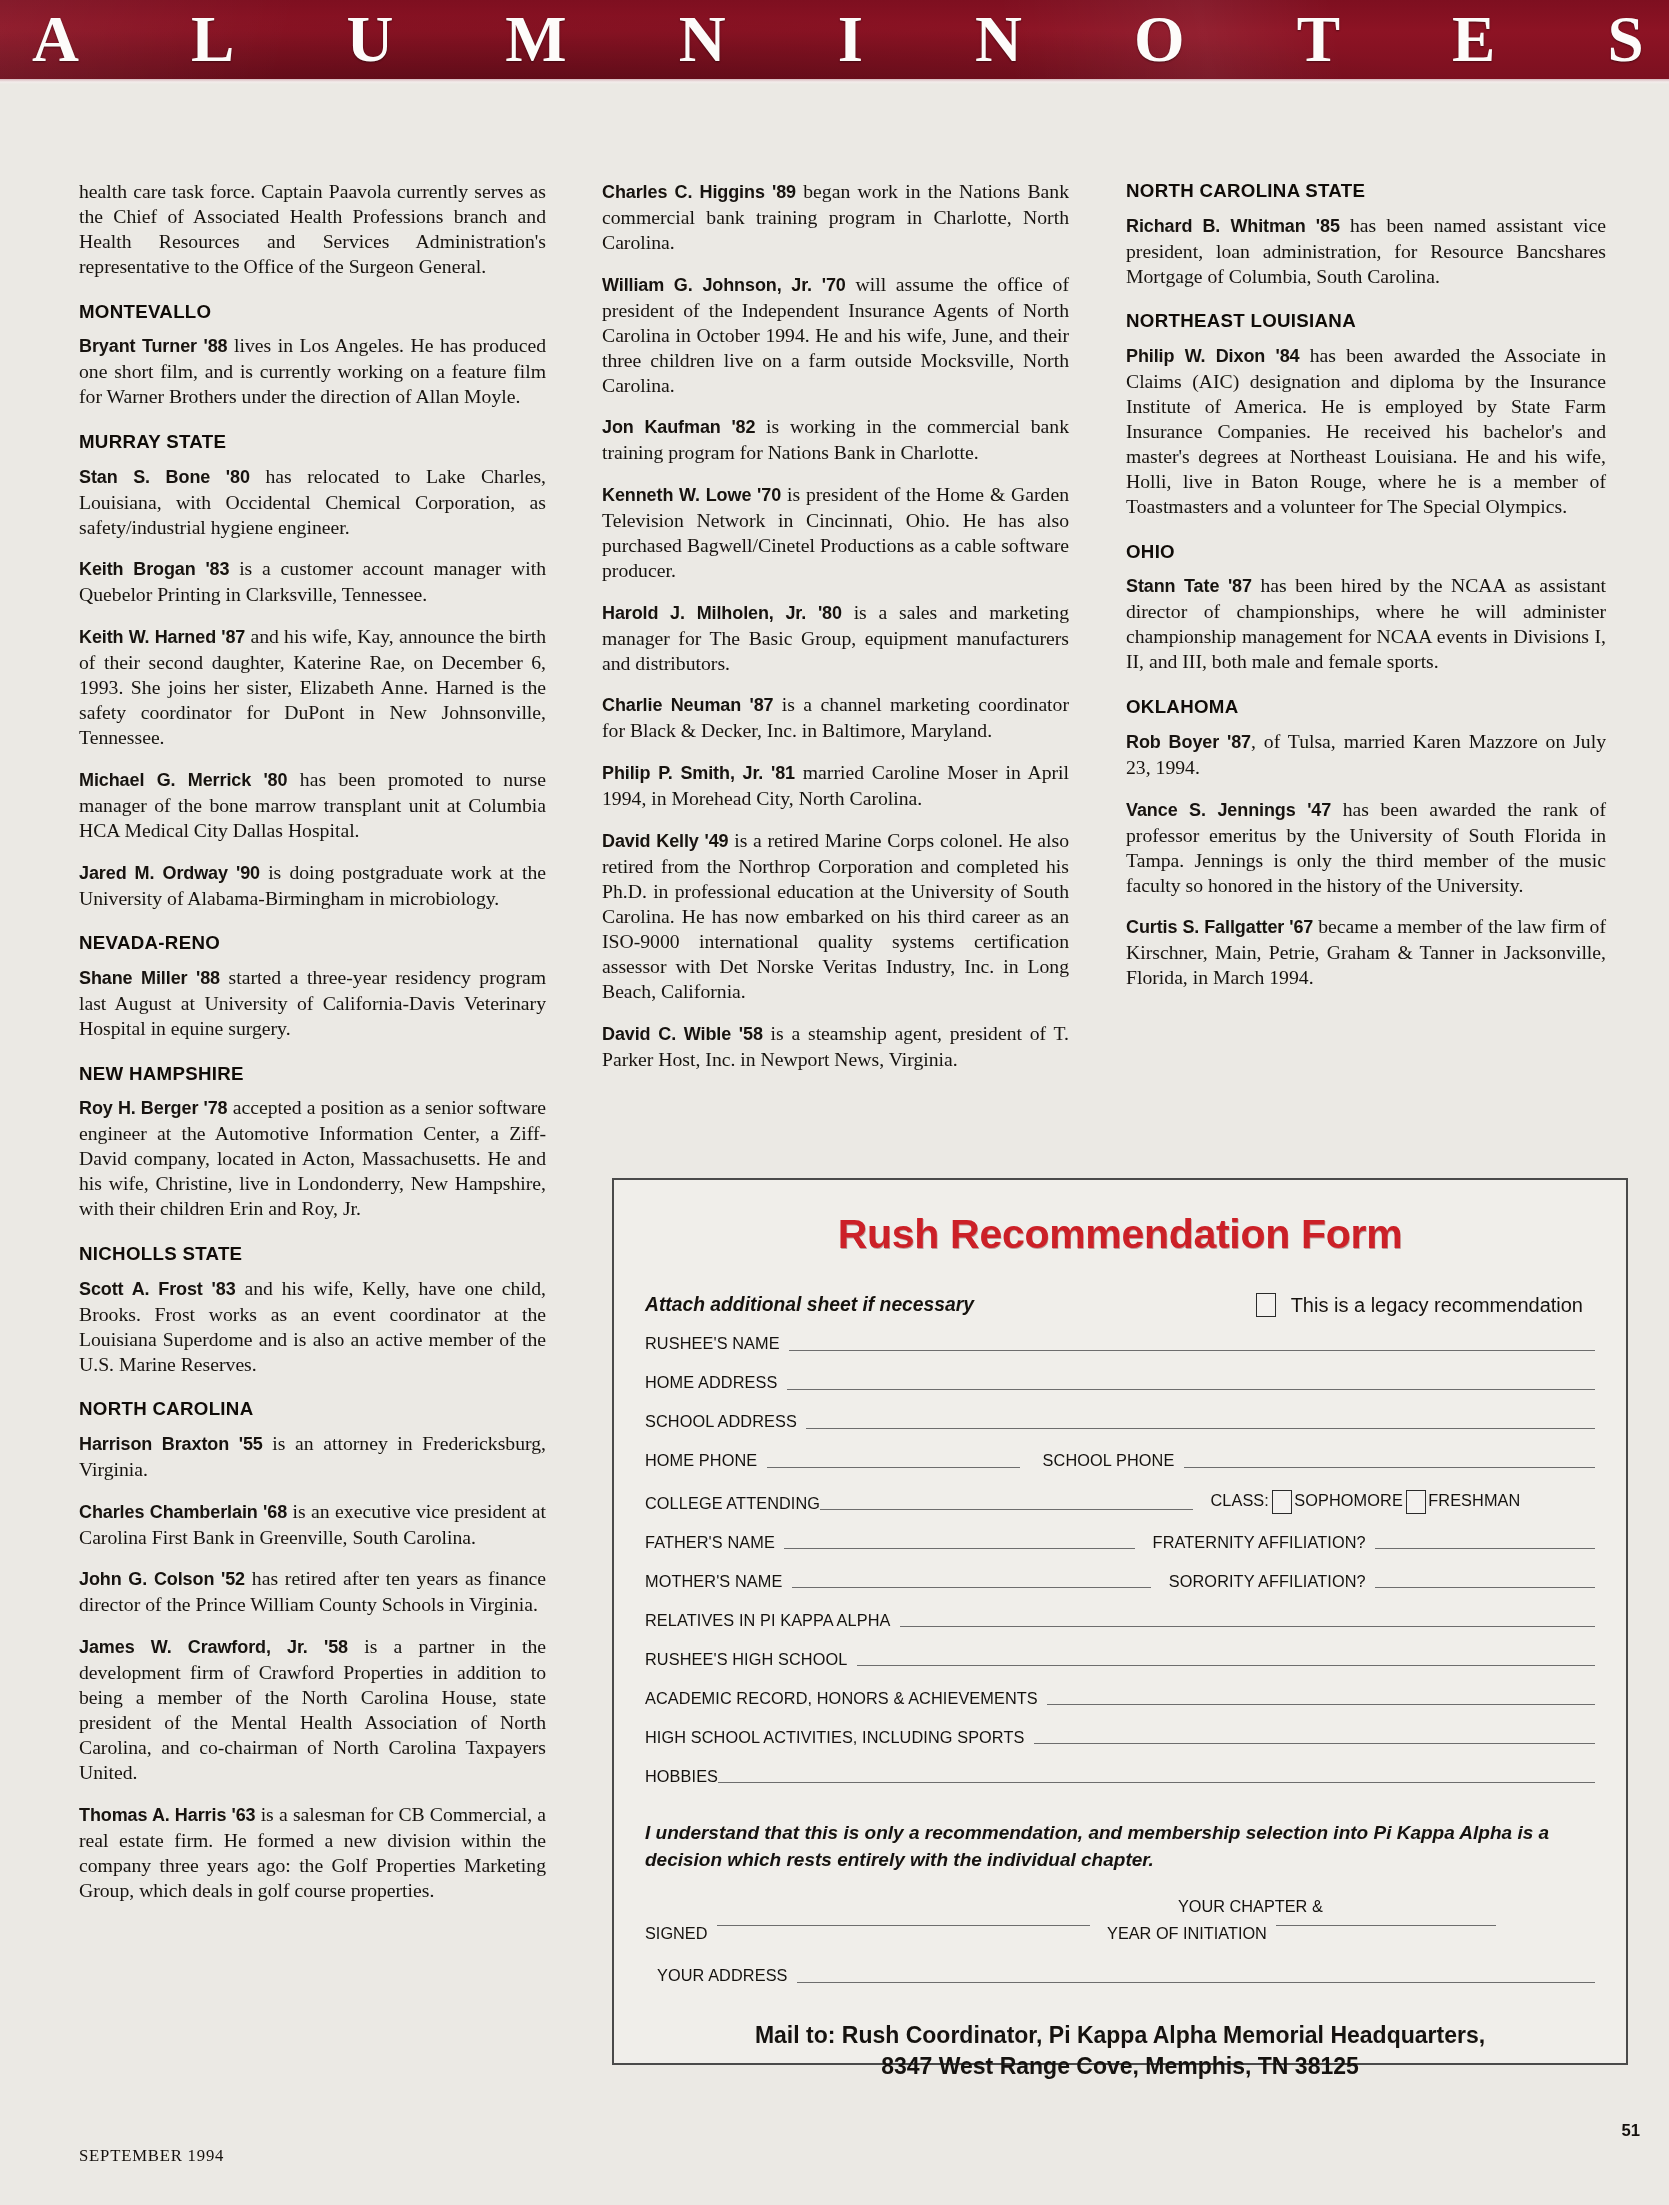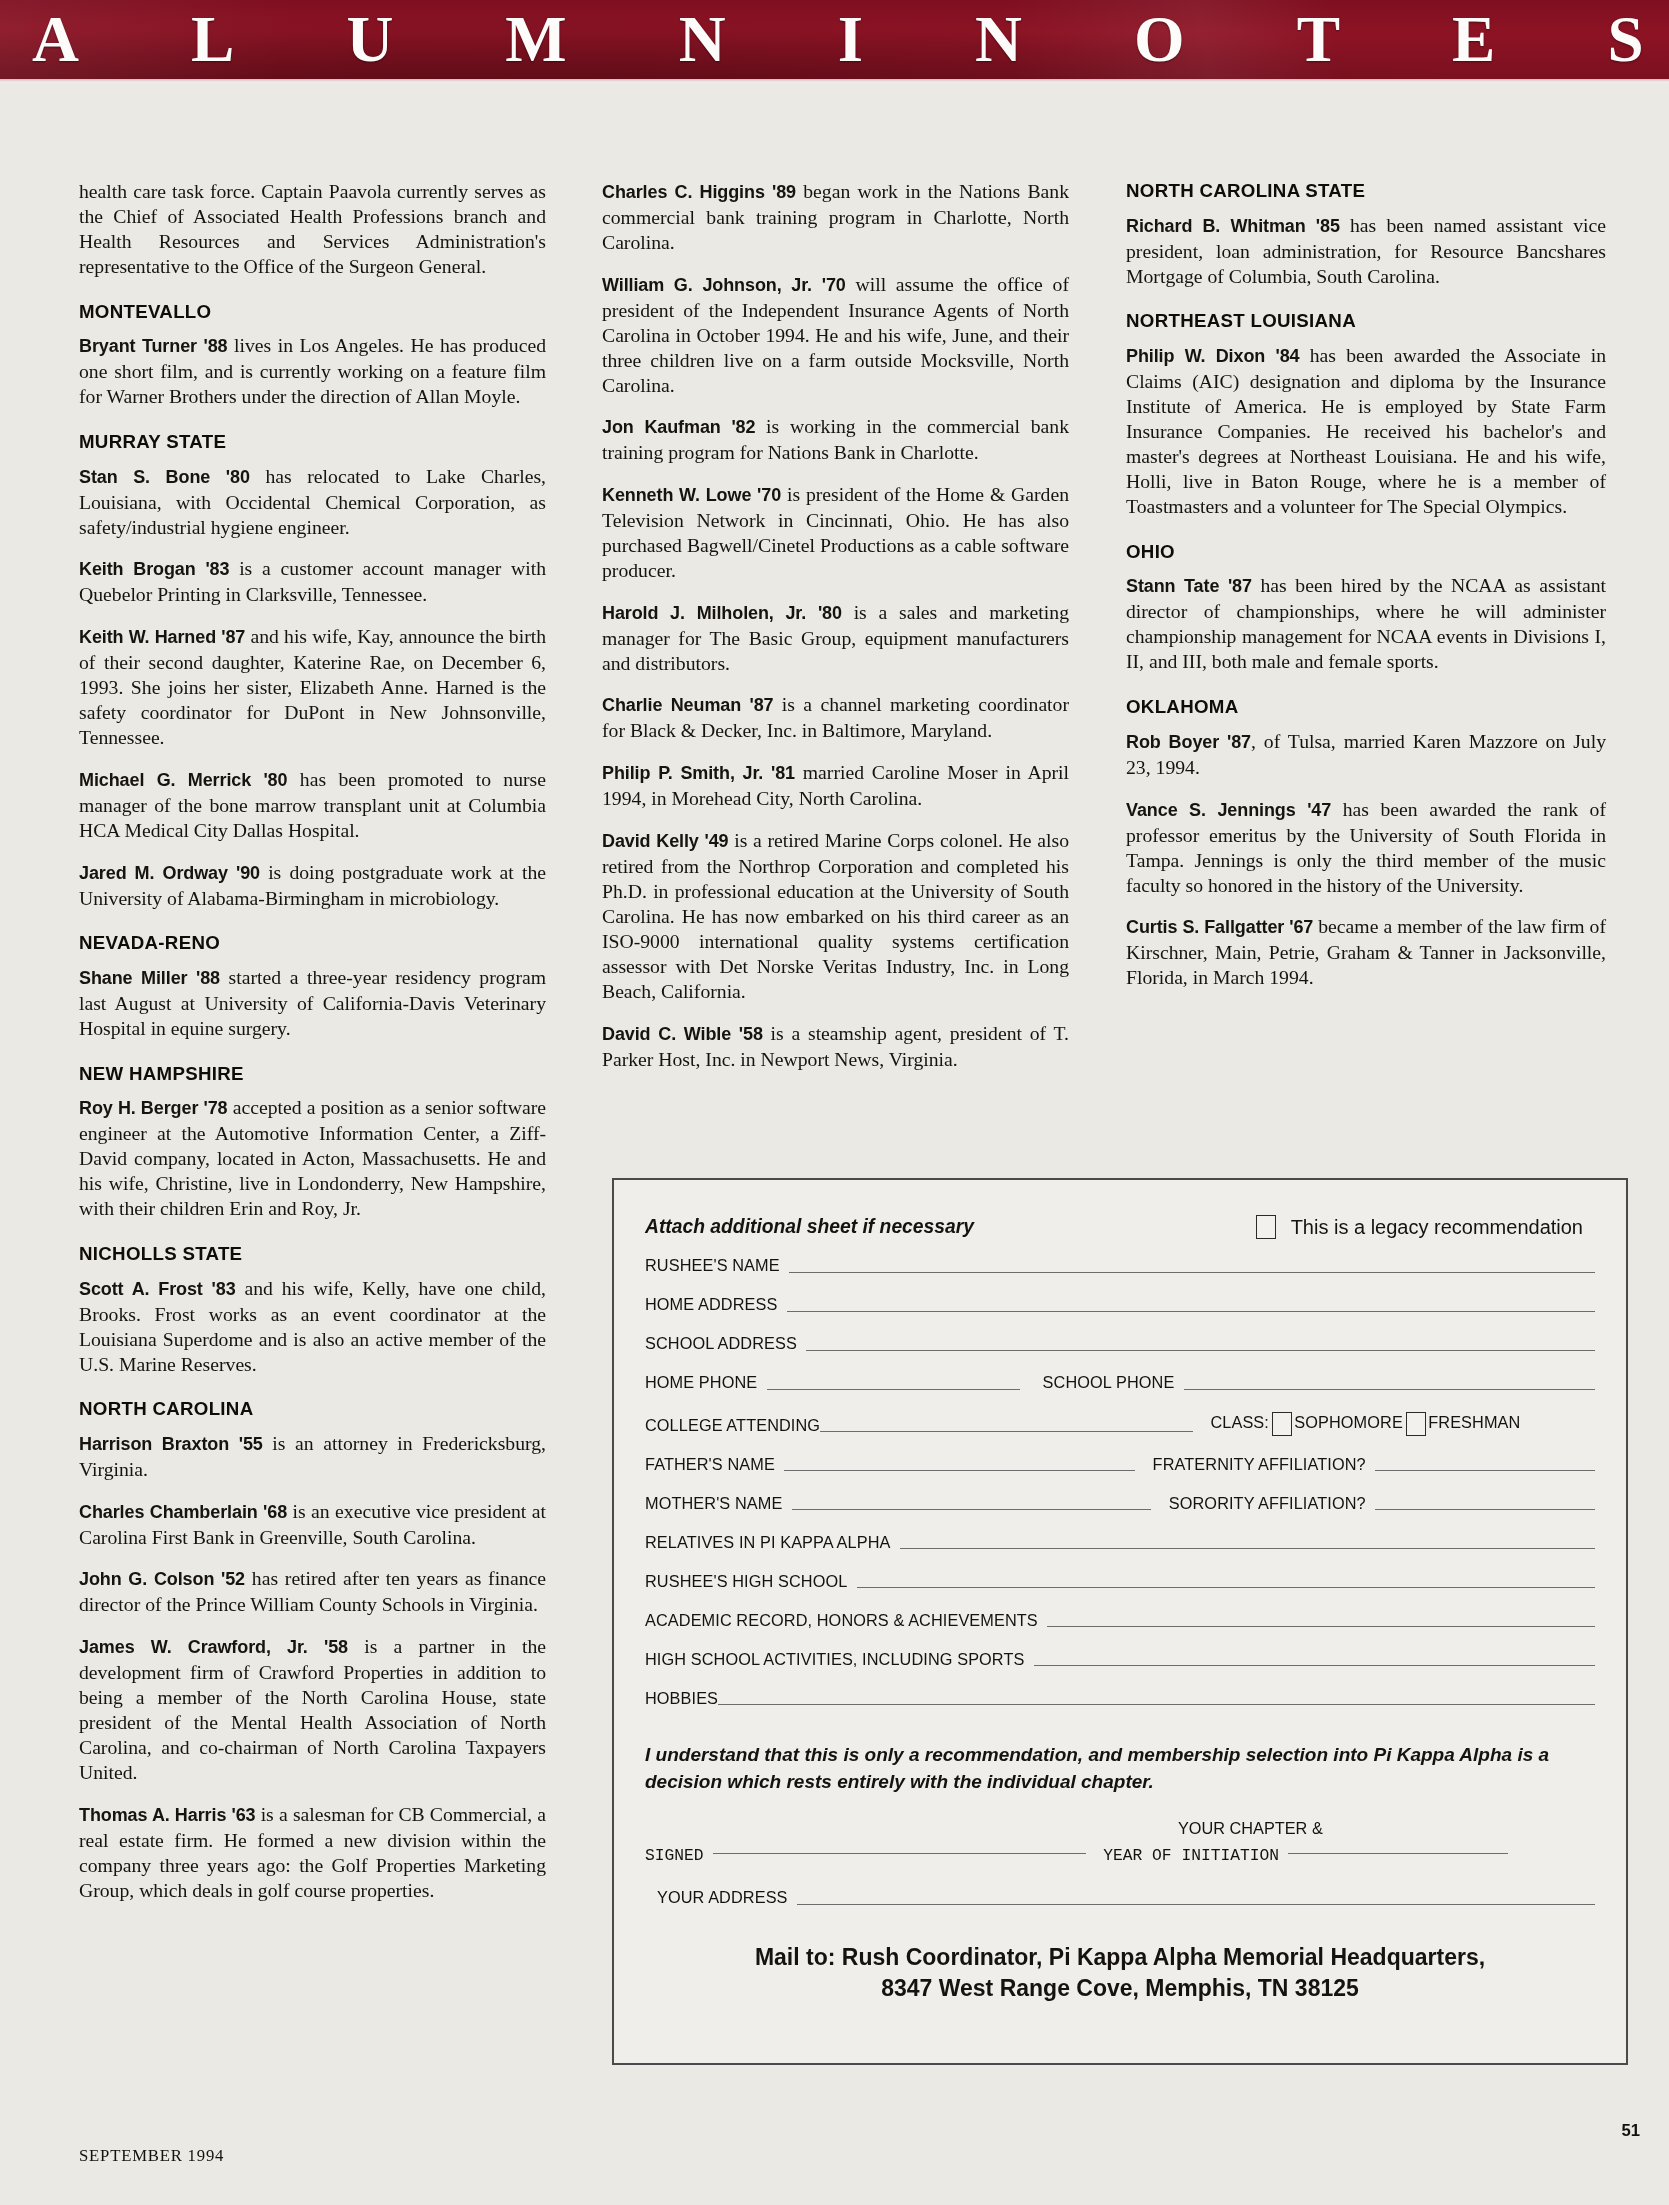--- a/index.html
+++ b/index.html
@@ -134,22 +134,22 @@
     font-family:"Liberation Sans",sans-serif;
     font-style:italic;font-weight:600;
     font-size:19px;line-height:27px;color:#15120f;
   }
 
   #sign-block{margin-top:24px;padding:0 31px;}
   #chapter-caption{
     font-family:"Liberation Sans",sans-serif;font-size:16.3px;color:#15120f;
     margin-left:533px;
   }
-  #sign-row{display:flex;align-items:center;margin-top:8px;
-    font-family:Liberation Mono, monospace;font-size:16.3px;color:#15120f;white-space:nowrap;}
+  #sign-row{display:flex;align-items:flex-start;margin-top:8px;
+    font-family:Liberation Sans, sans-serif;font-size:16.3px;color:#15120f;white-space:nowrap;}
 
   #mailto{
     margin-top:32px;text-align:center;
     font-family:"Liberation Sans",sans-serif;
     font-weight:700;font-size:23px;line-height:31px;color:#15120f;
   }
 </style>
 </head>
 <body>
 
@@ -216,20 +216,21 @@
     <p class="note"><b>Rob Boyer '87</b><span>, of Tulsa, married Karen Mazzore on July 23, 1994.</span></p>
     <p class="note"><b>Vance S. Jennings '47</b><span> has been awarded the rank of professor emeritus by the University of South Florida in Tampa. Jennings is only the third member of the music faculty so honored in the history of the University.</span></p>
     <p class="note"><b>Curtis S. Fallgatter '67</b><span> became a member of the law firm of Kirschner, Main, Petrie, Graham &amp; Tanner in Jacksonville, Florida, in March 1994.</span></p>
   </div>
 
 <div id="issue-date">SEPTEMBER 1994</div>
 <div id="page-number">51</div>
 
 <div id="rush-form">
 
+  <div id="form-title">Rush Recommendation Form</div>
 
   <div id="form-subrow">
     <div id="attach-note">Attach additional sheet if necessary</div>
     <div id="legacy-wrap">
       <span class="cbox"></span>
       <span id="legacy-label">This is a legacy recommendation</span>
     </div>
   </div>
 
   <div class="frow">

